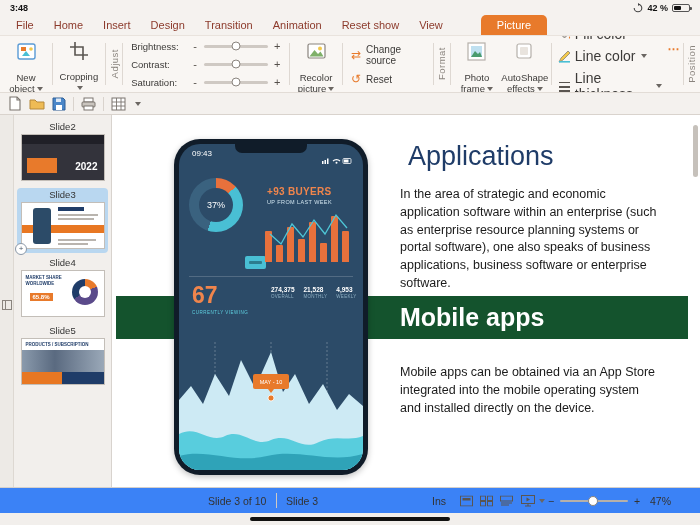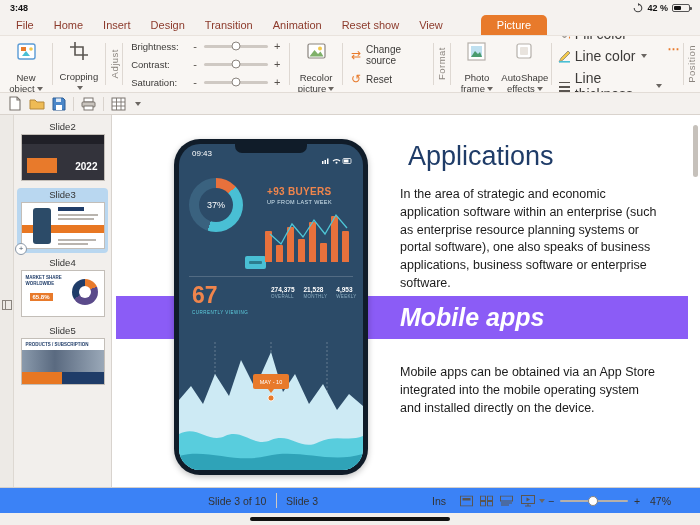--- a/index.html
+++ b/index.html
@@ -78,21 +78,21 @@
   .t5 .t5o { position:absolute; left:0; bottom:0; width:42px; height:12px; background:#e87722; }
   .t5 .t5n { position:absolute; right:0; bottom:0; width:42px; height:12px; background:#1f3c68; }
 
   
   .editor { flex:1; position:relative; background:#fff; overflow:hidden; }
   .vscroll { position:absolute; right:2px; top:10px; width:5px; height:52px; background:#c6c1bb; border-radius:3px; z-index:9; }
   .slide-title { position:absolute; left:288px; top:26px; font-size:27px; font-weight:400; color:#1f3c68;margin-left:8px; }
   .bodytext { position:absolute; left:288px; width:263px; font-size:12.5px; line-height:1.42; color:#1b1b1b; }
   .body1 { top:71px; }
   .body2 { top:249px; }
-  .banner { position:absolute; left:4px; top:181px; width:572px; height:43px; background:#8b5cf6; z-index:1;font-style:italic; }
+  .banner { position:absolute; left:4px; top:181px; width:572px; height:43px; background:#14532d; z-index:1; }
   .banner span { position:absolute; left:284px; top:0; line-height:43px; color:#fff; font-size:25px; font-weight:bold; }
 
   
   .phone { position:absolute; left:62px; top:24px; width:194px; height:336px; background:#101c29; border-radius:26px; padding:5px; z-index:3; box-shadow:0 2px 6px rgba(0,0,0,0.25); }
   .pscreen { position:relative; width:100%; height:100%; background:#2c4b68; border-radius:21px; overflow:hidden; }
   .notch { position:absolute; top:0; left:50%; transform:translateX(-50%); width:72px; height:9px; background:#101c29; border-radius:0 0 7px 7px; z-index:5; }
   .ptime { position:absolute; left:13px; top:5px; font-size:8px; color:#fff; }
   .pstat { position:absolute; right:11px; top:6px; }
   .donut { position:absolute; left:10px; top:34px; width:54px; height:54px; border-radius:50%; background:conic-gradient(#e8713c 0 13%, #49bfd4 13% 55%, #3a627f 55% 100%); }
   .donut .hole { position:absolute; left:10px; top:10px; width:34px; height:34px; border-radius:50%; background:#2c4b68; display:flex; align-items:center; justify-content:center; font-size:9px; color:#fff; }

